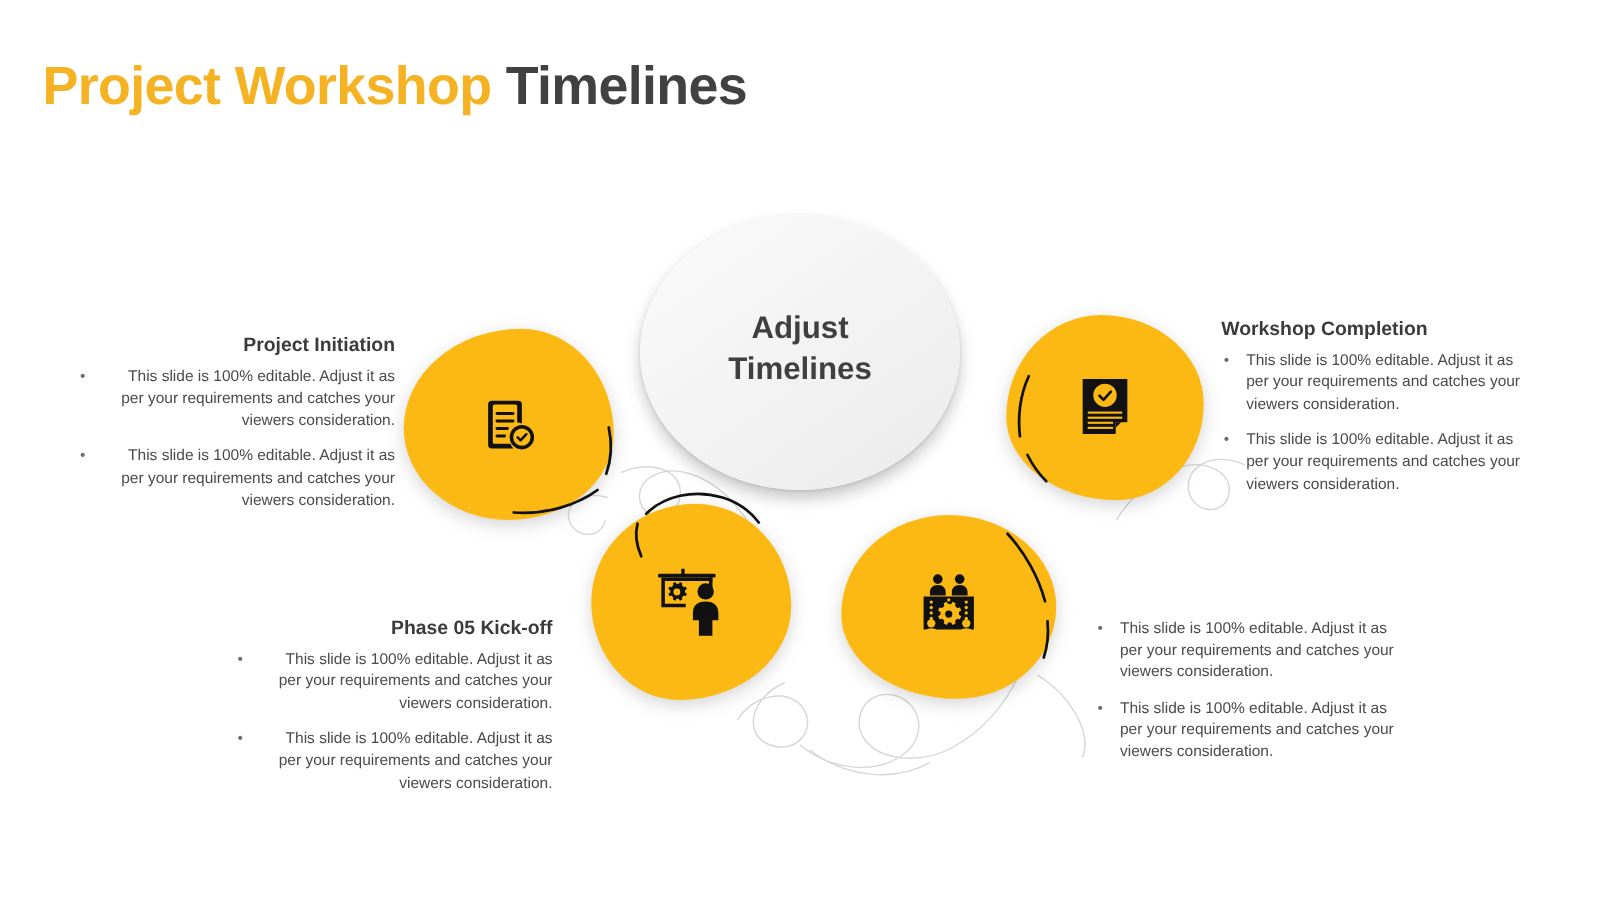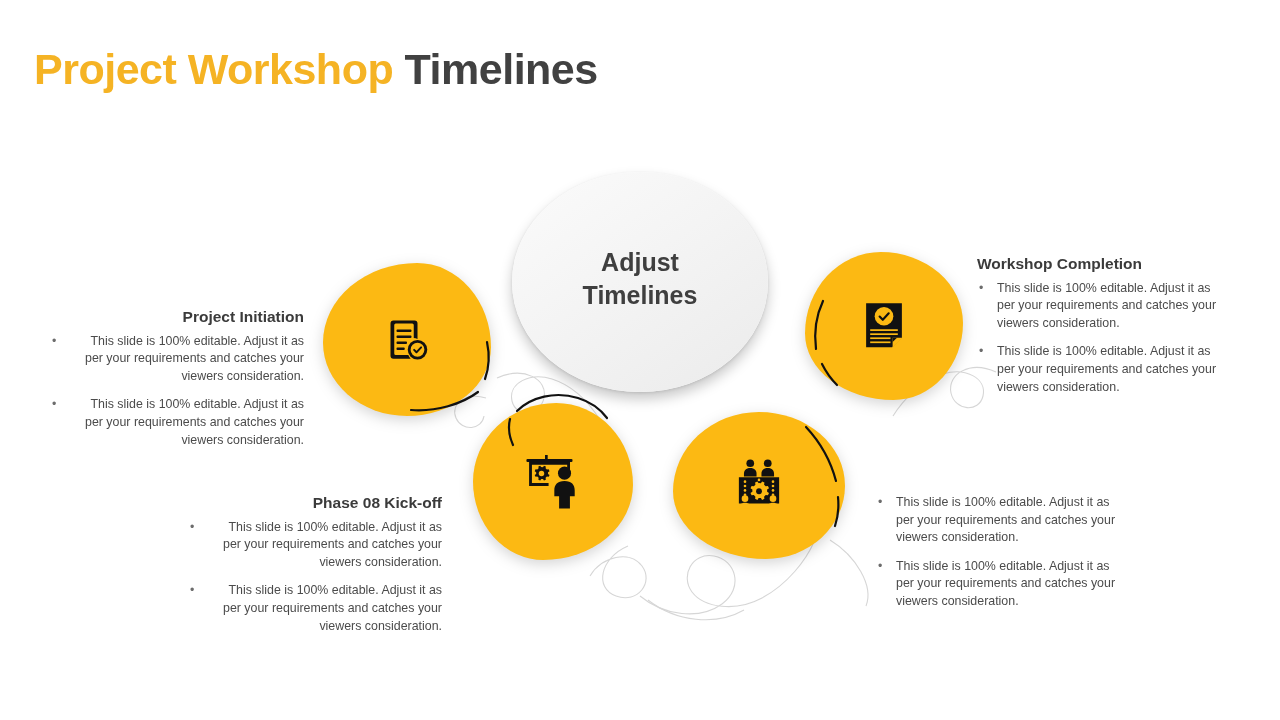--- a/index.html
+++ b/index.html
@@ -141,21 +141,21 @@
   
   .txt.right-align { text-align: right; }
   .txt.right-align .bullets li { padding-left: 20px; }
   .txt.right-align .bullets li .dot { left: 2px; }
 
   
   .txt.left-align { text-align: left; }
   .txt.left-align .bullets li { padding-left: 20px; }
   .txt.left-align .bullets li .dot { left: 2px; }
 
-  .txt-initiation  { left: 50px;  top: 268px; width: 254px; margin-top: 40px; }
+  .txt-initiation  { left: 62px;  top: 268px; width: 254px; }
   .txt-phase1      { left: 188px; top: 494px; width: 254px; }
   .txt-completion  { left: 977px; top: 255px; width: 250px; }
   .txt-phase2      { left: 876px; top: 494px; width: 250px; }
 </style>
 </head>
 <body>
 
 <div class="slide">
 
   <div class="title-bar">
@@ -289,21 +289,21 @@
 
   <div class="txt right-align txt-initiation">
     <h3>Project Initiation</h3>
     <ul class="bullets">
       <li><span class="dot">•</span><span>This slide is 100% editable. Adjust it as per your requirements and catches your viewers consideration.</span></li>
       <li><span class="dot">•</span><span>This slide is 100% editable. Adjust it as per your requirements and catches your viewers consideration.</span></li>
     </ul>
   </div>
 
   <div class="txt right-align txt-phase1">
-    <h3>Phase 08 Kick-off</h3>
+    <h3>Phase 05 Kick-off</h3>
     <ul class="bullets">
       <li><span class="dot">•</span><span>This slide is 100% editable. Adjust it as per your requirements and catches your viewers consideration.</span></li>
       <li><span class="dot">•</span><span>This slide is 100% editable. Adjust it as per your requirements and catches your viewers consideration.</span></li>
     </ul>
   </div>
 
   <div class="txt left-align txt-completion">
     <h3>Workshop Completion</h3>
     <ul class="bullets">
       <li><span class="dot">•</span><span>This slide is 100% editable. Adjust it as per your requirements and catches your viewers consideration.</span></li>

